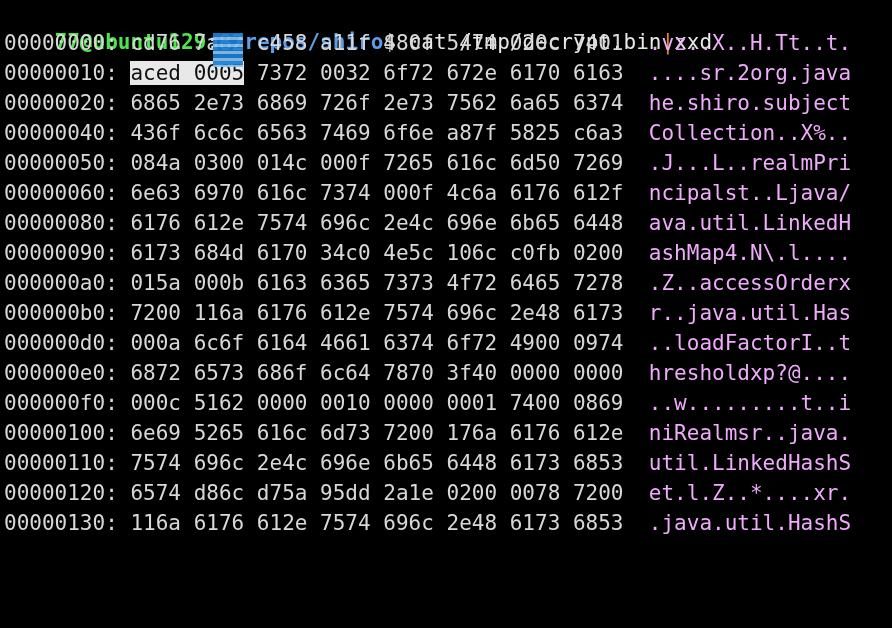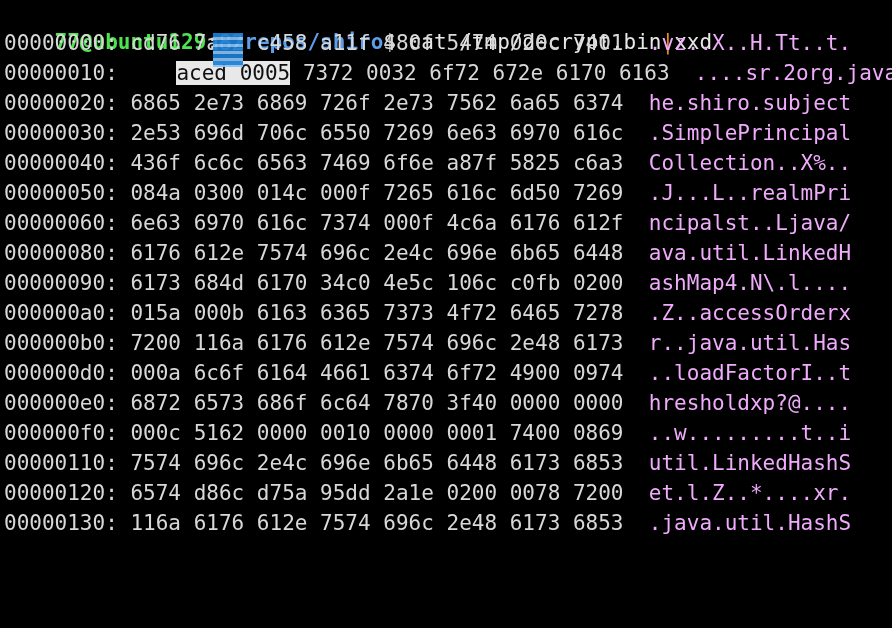--- a/index.html
+++ b/index.html
@@ -46,21 +46,20 @@
     display: block;
     position: relative;
   }
   .offset { color: #d8d8d8; text-align: right; }
   .hexgroup { color: #d8d8d8; }
   .ascii { color: #f0abfc; }
 
   .sel-light {
     background: #e8e8e8;
     color: #101010;
-    margin-left: 46px;
   }
   .cursor-block {
     position: absolute;
     background: #1a7fd4;
     opacity: 0.92;
   }
   .cursor-stripes {
     position: absolute;
     left: 0; top: 0; right: 0; bottom: 0;
     background: repeating-linear-gradient(
@@ -78,31 +77,31 @@
 <div id="terminal">
 
   <div class="line prompt-line">
     <span class="p-user">77@ubuntu129</span><span class="p-colon">:</span><span class="p-path">~/repos/shiro</span><span class="p-dollar">$</span><span class="p-cmd"> </span><span class="p-cmd">cat /tmp/decrypt.bin</span><span class="p-pipe">|</span><span class="p-cmd">xxd</span>
   </div>
 
   <div id="dump">
       <div class="line hexline"><span class="offset">00000000: </span><span class="hexgroup">cd76 7a82 c458 a11f 480f 5474 020c 7401</span><span>  </span><span class="ascii">.vz..X..H.Tt..t.</span></div>
       <div class="line hexline"><span class="offset">00000010: </span><span class="hexgroup sel-light">aced 0005</span><span class="hexgroup"> 7372 0032 6f72 672e 6170 6163</span><span>  </span><span class="ascii">....sr.2org.java</span></div>
       <div class="line hexline"><span class="offset">00000020: </span><span class="hexgroup">6865 2e73 6869 726f 2e73 7562 6a65 6374</span><span>  </span><span class="ascii">he.shiro.subject</span></div>
-      <div class="line hexline"><span class="offset">00000030: </span><span class="hexgroup">2e53 696d 706c 6550 7269 6e63 6970 616c</span><span>  </span><span class="ascii">.SimplePrincipal</span></div>
       <div class="line hexline"><span class="offset">00000040: </span><span class="hexgroup">436f 6c6c 6563 7469 6f6e a87f 5825 c6a3</span><span>  </span><span class="ascii">Collection..X%..</span></div>
       <div class="line hexline"><span class="offset">00000050: </span><span class="hexgroup">084a 0300 014c 000f 7265 616c 6d50 7269</span><span>  </span><span class="ascii">.J...L..realmPri</span></div>
       <div class="line hexline"><span class="offset">00000060: </span><span class="hexgroup">6e63 6970 616c 7374 000f 4c6a 6176 612f</span><span>  </span><span class="ascii">ncipalst..Ljava/</span></div>
       <div class="line hexline"><span class="offset">00000080: </span><span class="hexgroup">6176 612e 7574 696c 2e4c 696e 6b65 6448</span><span>  </span><span class="ascii">ava.util.LinkedH</span></div>
       <div class="line hexline"><span class="offset">00000090: </span><span class="hexgroup">6173 684d 6170 34c0 4e5c 106c c0fb 0200</span><span>  </span><span class="ascii">ashMap4.N\.l....</span></div>
       <div class="line hexline"><span class="offset">000000a0: </span><span class="hexgroup">015a 000b 6163 6365 7373 4f72 6465 7278</span><span>  </span><span class="ascii">.Z..accessOrderx</span></div>
       <div class="line hexline"><span class="offset">000000b0: </span><span class="hexgroup">7200 116a 6176 612e 7574 696c 2e48 6173</span><span>  </span><span class="ascii">r..java.util.Has</span></div>
       <div class="line hexline"><span class="offset">000000d0: </span><span class="hexgroup">000a 6c6f 6164 4661 6374 6f72 4900 0974</span><span>  </span><span class="ascii">..loadFactorI..t</span></div>
       <div class="line hexline"><span class="offset">000000e0: </span><span class="hexgroup">6872 6573 686f 6c64 7870 3f40 0000 0000</span><span>  </span><span class="ascii">hresholdxp?@....</span></div>
       <div class="line hexline"><span class="offset">000000f0: </span><span class="hexgroup">000c 5162 0000 0010 0000 0001 7400 0869</span><span>  </span><span class="ascii">..w.........t..i</span></div>
+      <div class="line hexline"><span class="offset">00000100: </span><span class="hexgroup">6e69 5265 616c 6d73 7200 176a 6176 612e</span><span>  </span><span class="ascii">niRealmsr..java.</span></div>
       <div class="line hexline"><span class="offset">00000110: </span><span class="hexgroup">7574 696c 2e4c 696e 6b65 6448 6173 6853</span><span>  </span><span class="ascii">util.LinkedHashS</span></div>
       <div class="line hexline"><span class="offset">00000120: </span><span class="hexgroup">6574 d86c d75a 95dd 2a1e 0200 0078 7200</span><span>  </span><span class="ascii">et.l.Z..*....xr.</span></div>
       <div class="line hexline"><span class="offset">00000130: </span><span class="hexgroup">116a 6176 612e 7574 696c 2e48 6173 6853</span><span>  </span><span class="ascii">.java.util.HashS</span></div>
     </div>
 
   <div class="cursor-block" style="left:213px; top:33px; width:30px; height:34px;">
     <span class="cursor-stripes"></span>
   </div>
 
 </div>

